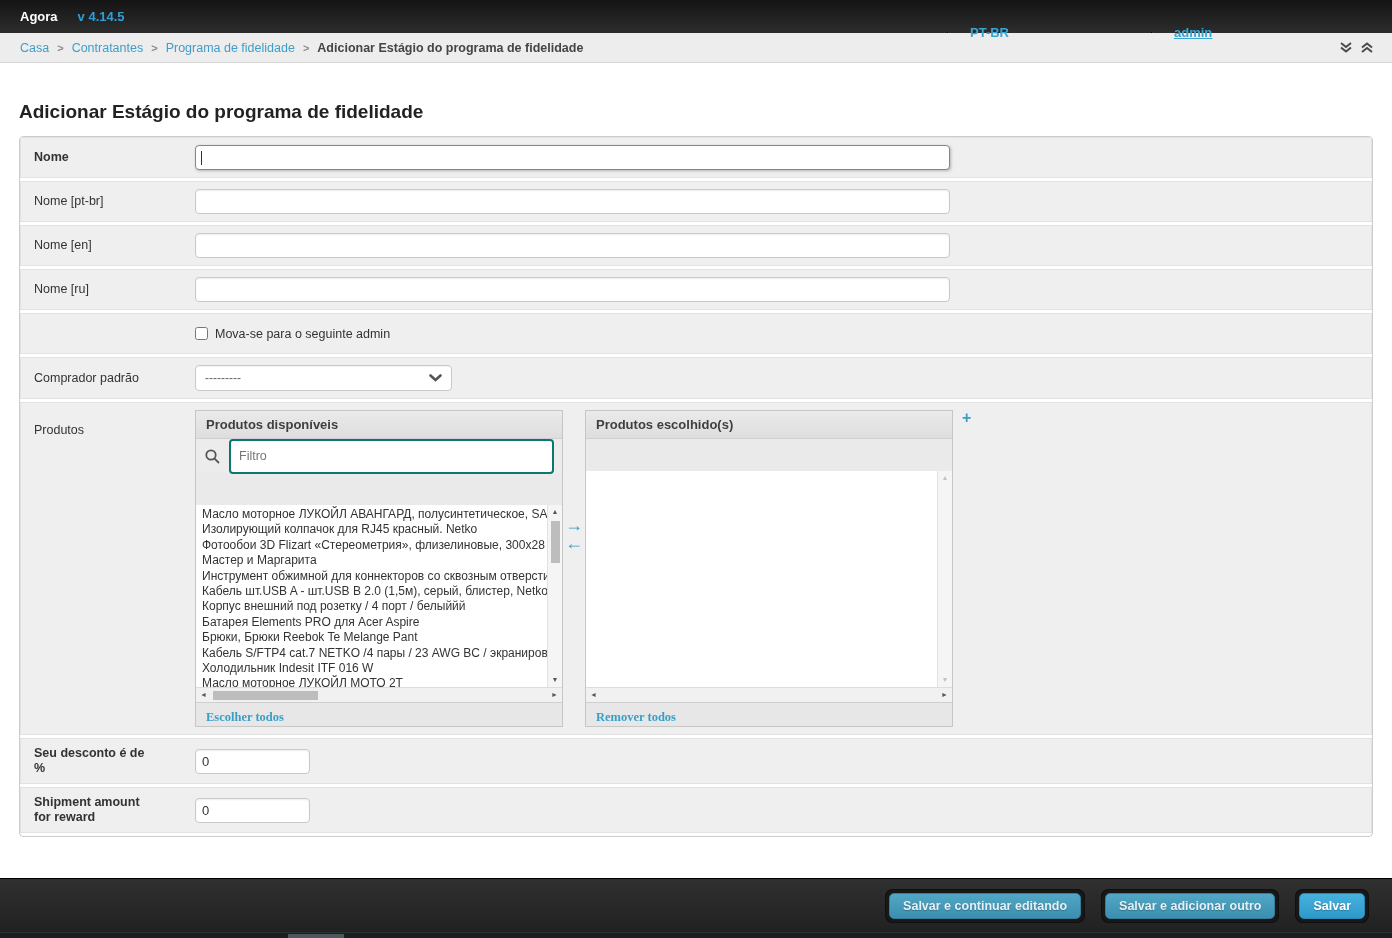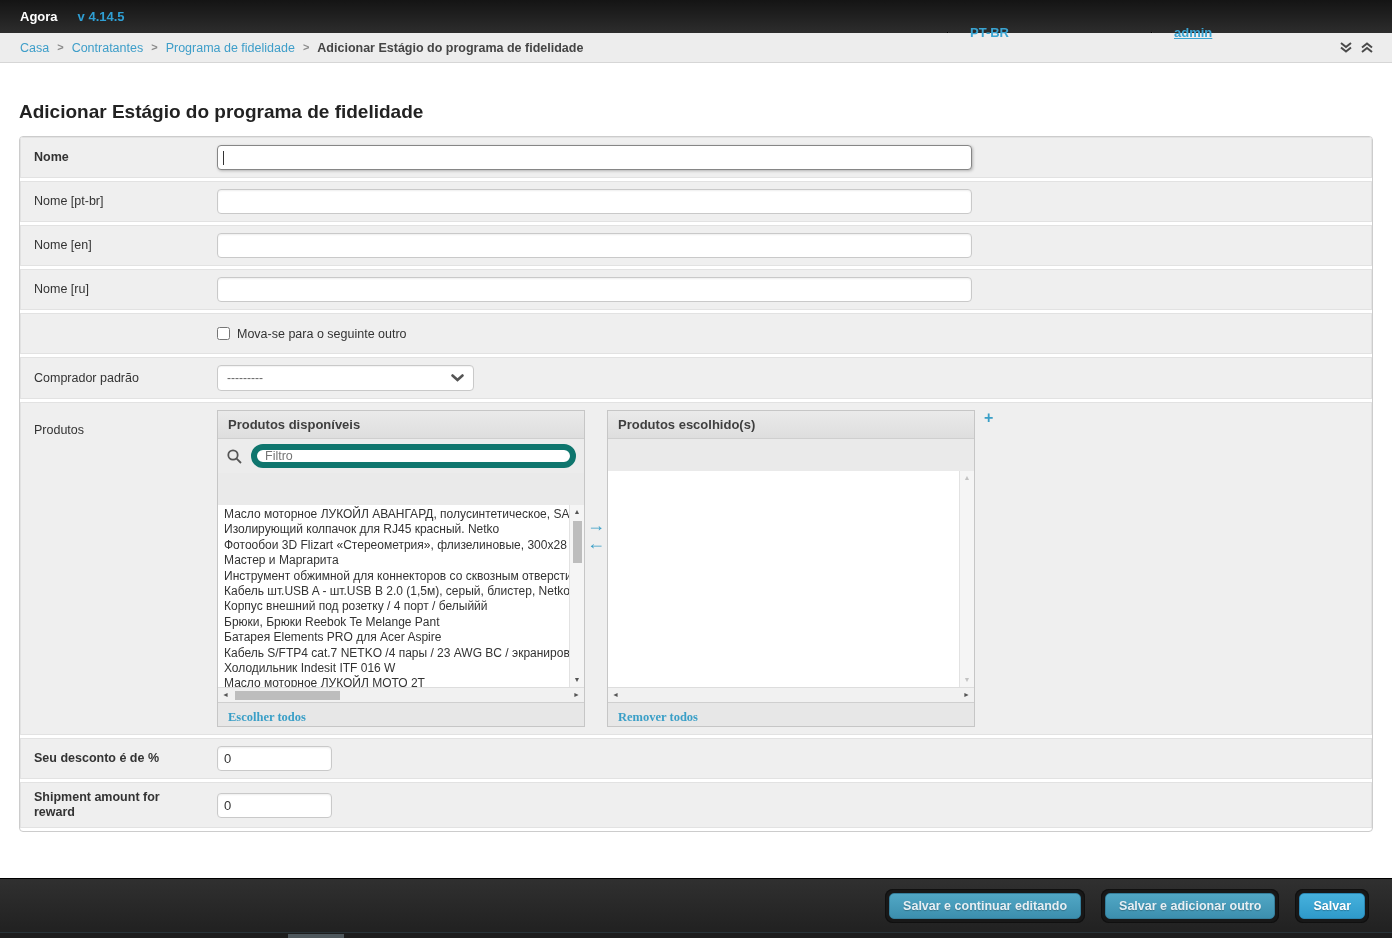--- a/index.html
+++ b/index.html
@@ -17,38 +17,38 @@
   .brand .ver { color:#2f9fd4; margin-left:20px; font-weight:bold; }
   .topcell {
     display:flex; align-items:center; padding-left:22px; width:204px;
     border-left:1px solid #000; box-shadow:inset 1px 0 0 #3a3a3a;
     color:#3aa4d2; font-size:13px; font-weight:bold; cursor:pointer; text-decoration:none;margin-top:32px;
   }
   .topcell.user { width:241px;text-decoration:underline; }
   
   .crumbbar {
     height:30px; background:#ededed; border-bottom:1px solid #d6d6d6;
-    display:flex; align-items:flex-start; padding:8px 18px 0 20px; font-size:12.5px;
+    display:flex; align-items:center; padding:0 18px 0 20px; font-size:12.5px;
   }
   .crumbbar a { color:#3e9ec9; text-decoration:none; cursor:pointer; }
   .crumb-sep { color:#8a8a8a; margin:0 8px; font-size:11px; font-weight:bold; }
   .crumb-current { color:#454545; font-weight:600; }
   .crumb-tools { margin-left:auto; display:flex; align-items:center; gap:7px; }
   .crumb-tools svg { display:block; cursor:pointer; }
   
   h1.page-title { margin:38px 19px 13px 19px; font-size:19px; color:#222; font-weight:bold; }
   
   .fieldset { margin:0 19px; border:1px solid #cccccc; border-radius:4px; background:#fff; overflow:hidden; }
   .frow {
     display:flex; align-items:center; background:#efefef;
     border:1px solid #e2e2e2; margin-bottom:3px; padding:7px 0; min-height:41px;
   }
   .frow:last-child { margin-bottom:3px; }
   .frow.tall { align-items:flex-start; }
-  .flabel { width:196px; padding-left:13px; padding-right:45px; font-size:12.5px; color:#333; flex-shrink:0; line-height:15px; }
+  .flabel { width:174px; padding-left:13px; padding-right:45px; font-size:12.5px; color:#333; flex-shrink:0; line-height:15px; }
   .flabel.req { font-weight:bold; }
   .frow.tall .flabel { margin-top:13px; }
   .ffield { display:flex; align-items:center; }
   .txt {
     height:25px; border:1px solid #c9c9c9; border-radius:4px; background:#fff;
     box-shadow:inset 0 1px 2px rgba(0,0,0,0.07); font-size:13px; padding:0 6px;
     color:#333; width:755px; font-family:inherit; outline:none;
   }
   .txt.focused {
     border-color:#868686; box-shadow:1px 1px 3px rgba(0,0,0,0.25);
@@ -67,21 +67,21 @@
   .selector { display:flex; align-items:flex-start; position:relative; }
   .panel { width:368px; border:1px solid #c6c6c6; background:#eaeaea; }
   .panel-header {
     height:28px; line-height:27px; padding-left:10px;
     background:linear-gradient(#eaeaea,#dedede); border-bottom:1px solid #cfcfcf;
     font-size:13px; font-weight:bold; color:#3f3f3f;
   }
   .filter-row { display:flex; align-items:center; gap:8px; padding:5px 8px; background:#ececec; height:34px; }
   .filter-row svg { flex-shrink:0; display:block; }
   .filter-input {
-    flex:1; height:24px; border:6px solid #0f766e; border-radius:12px; padding:0 8px;
+    flex:1; height:35px; border:2px solid #0f766e; border-radius:4px; padding:0 8px;
     font-size:12.5px; color:#333; font-family:inherit; outline:none; min-width:0;
   }
   .listbox { display:flex; background:#fff;margin-top:32px; }
   .listbox.avail { height:182px; }
   .listbox.chosen-list { height:216px; }
   .items { flex:1; overflow:hidden; padding:2px 0 0 6px; }
   .item { font-size:12px; line-height:15.4px; white-space:nowrap; color:#333; cursor:default; }
   .vscroll {
     width:15px; background:#f5f5f5; border-left:1px solid #e2e2e2;
     display:flex; flex-direction:column; align-items:center; flex-shrink:0;
@@ -187,21 +187,21 @@
     <div class="ffield">
       <input class="txt" type="text" value="" style="">
     </div>
   </div>
 
   <div class="frow">
     <div class="flabel"></div>
     <div class="ffield">
       <label class="chkwrap">
         <input type="checkbox" style="">
-        <span>Mova-se para o seguinte outro</span>
+        <span>Mova-se para o seguinte admin</span>
       </label>
     </div>
   </div>
 
   <div class="frow">
     <div class="flabel">Comprador padrão</div>
     <div class="ffield">
       <div class="selectbox">
         <span>---------</span>
         <span>
@@ -231,22 +231,22 @@
           </div>
           <div class="listbox avail">
             <div class="items">
               <div class="item">Масло моторное ЛУКОЙЛ АВАНГАРД, полусинтетическое, SA</div>
               <div class="item">Изолирующий колпачок для RJ45 красный. Netko</div>
               <div class="item">Фотообои 3D Flizart «Стереометрия», флизелиновые, 300x28</div>
               <div class="item">Мастер и Маргарита</div>
               <div class="item">Инструмент обжимной для коннекторов со сквозным отверсти</div>
               <div class="item">Кабель шт.USB A - шт.USB B 2.0 (1,5м), серый, блистер, Netko</div>
               <div class="item">Корпус внешний под розетку / 4 порт / белыййй</div>
+              <div class="item">Батарея Elements PRO для Acer Aspire</div>
               <div class="item">Брюки, Брюки Reebok Te Melange Pant</div>
-              <div class="item">Батарея Elements PRO для Acer Aspire</div>
               <div class="item">Кабель S/FTP4 cat.7 NETKO /4 пары / 23 AWG BC / экранирован</div>
               <div class="item">Холодильник Indesit ITF 016 W</div>
               <div class="item">Масло моторное ЛУКОЙЛ МОТО 2Т</div>
             </div>
             <div class="vscroll">
               <span class="sarrow">▲</span>
               <span class="vthumb"></span>
               <span class="vspacer"></span>
               <span class="sarrow">▼</span>
             </div>

